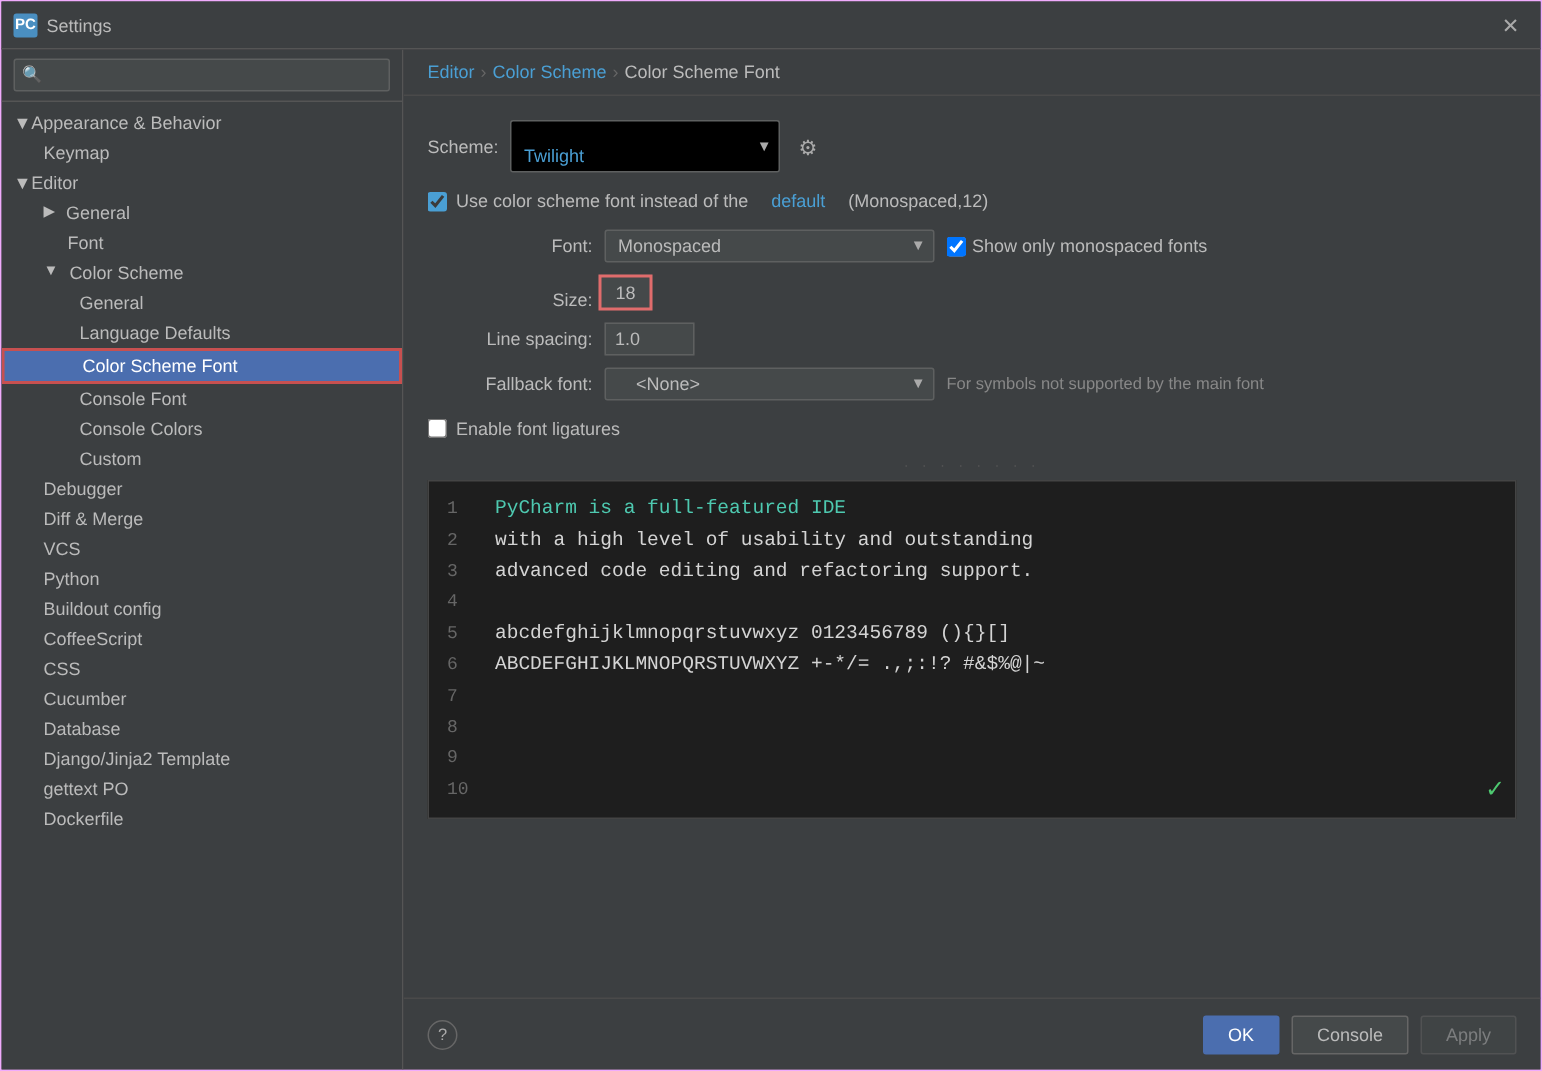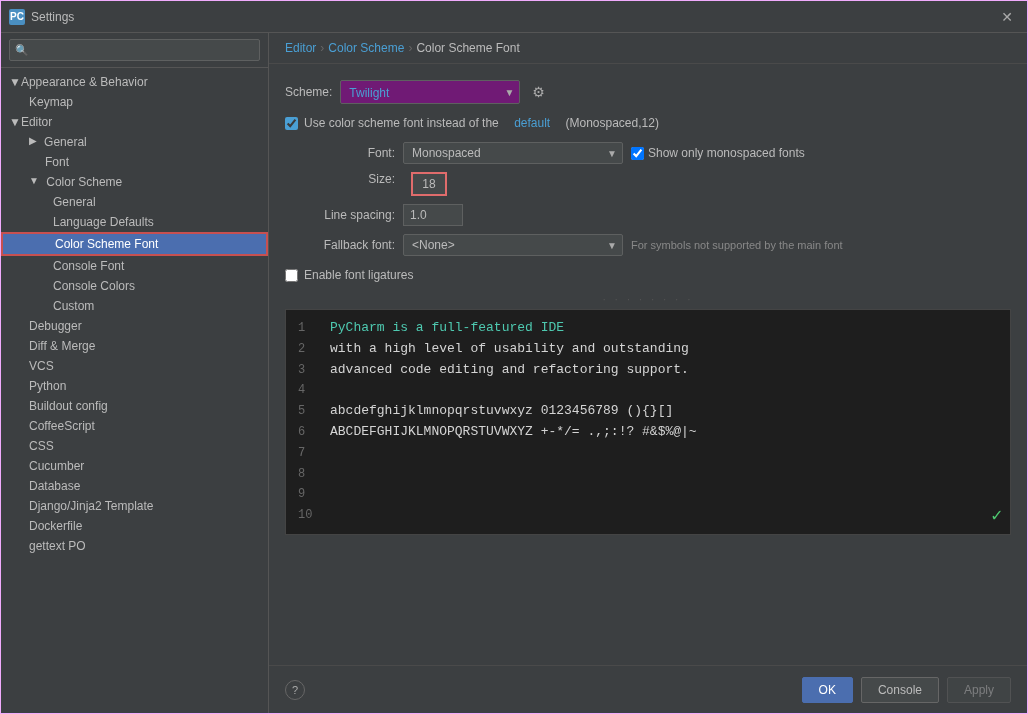--- a/index.html
+++ b/index.html
@@ -173,24 +173,24 @@
     .scheme-row {
       display: flex;
       align-items: center;
       gap: 8px;
     }
     .scheme-label {
       color: #bbb;
       font-size: 12px;
     }
     .scheme-dropdown {
-      background: #701a75;
+      background: #000000;
       border: 1px solid #5e6060;
       color: #4a9fd4;
-      padding: 5px 24px 3px 8px;
+      padding: 16px 24px 3px 8px;
       font-size: 12px;
       cursor: pointer;
       width: 180px;
       appearance: none;
       -webkit-appearance: none;
       outline: none;
       border-radius: 2px;
       position: relative;
     }
     .dropdown-wrapper {
@@ -267,36 +267,36 @@
       display: flex;
       align-items: center;
       gap: 4px;
       color: #bbb;
       font-size: 12px;
     }
     .fallback-dropdown {
       background: #45494a;
       border: 1px solid #5e6060;
       color: #bbb;
-      padding: 3px 24px 3px 8px;
+      padding: 3px 24px 3px 20px;
       font-size: 12px;
       cursor: pointer;
       width: 220px;
       appearance: none;
       -webkit-appearance: none;
       outline: none;
       border-radius: 2px;
     }
     .fallback-note {
       color: #888;
       font-size: 11px;
     }
     .ligature-row {
       display: flex;
-      align-items: flex-end;
+      align-items: flex-start;
       gap: 6px;
       color: #bbb;
       font-size: 12px;
     }
     
     .preview-area {
       flex: 1;
       background: #1e1e1e;
       color: #dcdcdc;
       font-family: 'Courier New', Courier, monospace;
@@ -488,25 +488,25 @@
 
         <div class="tree-item" style="padding-left:28px;">
           <span>Database</span>
         </div>
 
         <div class="tree-item" style="padding-left:28px;">
           <span>Django/Jinja2 Template</span>
         </div>
 
         <div class="tree-item" style="padding-left:28px;">
+          <span>gettext PO</span>
+        </div>
+
+        <div class="tree-item" style="padding-left:28px;">
           <span>Dockerfile</span>
-        </div>
-
-        <div class="tree-item" style="padding-left:28px;">
-          <span>gettext PO</span>
         </div>
 
       </div>
     </div>
 
     <div class="right-panel">
 
       <div class="breadcrumb-bar">
         <span class="breadcrumb-link">Editor</span>
         <span class="breadcrumb-sep">›</span>
@@ -550,21 +550,21 @@
                 <option>Fira Code</option>
               </select>
               <span class="dropdown-arrow">▼</span>
             </div>
             <div class="checkbox-small">
               <input type="checkbox" checked="" style="">
               <span>Show only monospaced fonts</span>
             </div>
           </div>
 
-          <div style="display:flex; align-items:flex-start; gap:16px;">
+          <div style="display:flex; align-items:flex-end; gap:4px;">
             <span class="form-label" style="min-width:110px; text-align:right;">Size:</span>
             <input class="size-input" type="text" value="18" style="">
           </div>
 
           <div style="display:flex; align-items:center; gap:8px;">
             <span class="form-label" style="min-width:110px; text-align:right;">Line spacing:</span>
             <input class="linespacing-input" type="text" value="1.0" style="">
           </div>
 
           <div style="display:flex; align-items:center; gap:8px;">

